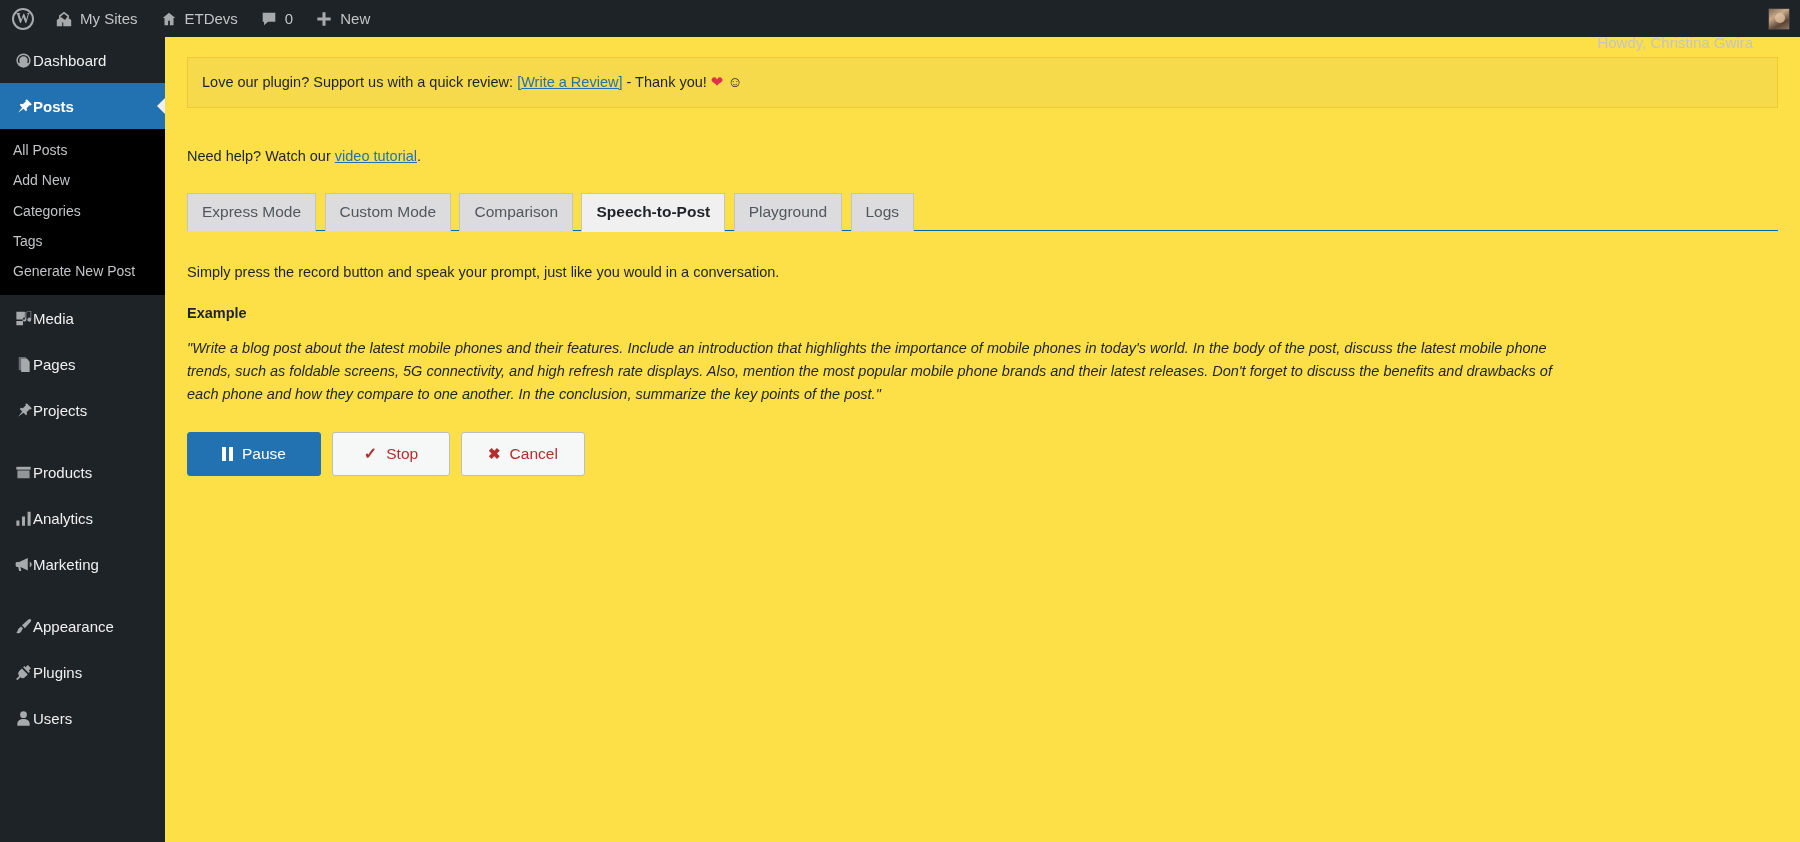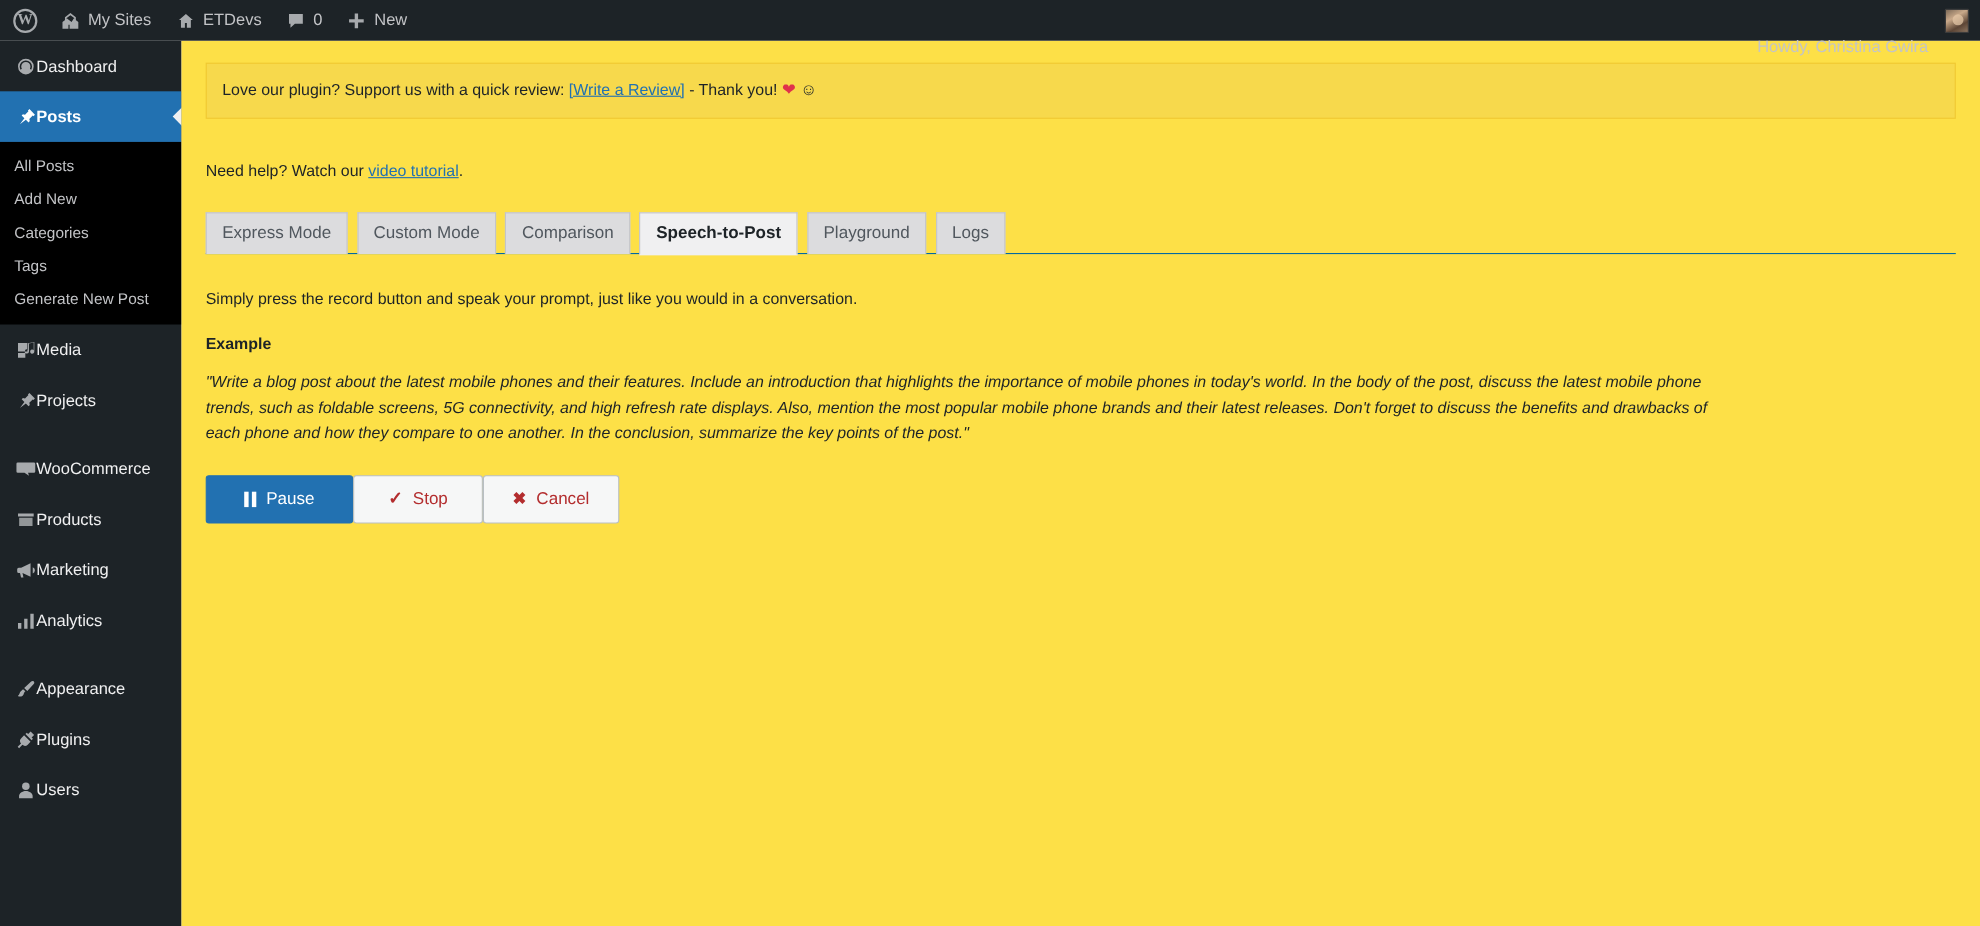--- a/index.html
+++ b/index.html
@@ -180,20 +180,21 @@
     font-size: 14.5px;
     font-style: italic;
     color: #1d2327;
     line-height: 1.6;
     max-width: 1380px;
   }
 
   .btn-row {
     margin: 25px 0 0 0;
     display: flex;
+    gap: 11px;
     align-items: stretch;
   }
   .btn {
     display: inline-flex;
     align-items: center;
     justify-content: center;
     gap: 9px;
     min-height: 44px;
     padding: 0 26px;
     font-size: 15.5px;
@@ -304,68 +305,69 @@
 
   <div class="menu-top">
     <span class="mt-icon">
       <svg width="19" height="19" viewBox="0 0 20 20">
           <path d="M2.5 3h9v8h-9zM13 8.2V3.4l4.5-.9v7.3a2 2 0 1 0 .6 1.4V2l-6 1.2v6.2a2 2 0 1 0 .9 1.7zM2.5 12.5h7v4.5h-7z"></path>
         </svg>
     </span>
     <span class="mt-label">Media</span>
   </div>
 
+  <div class="menu-top">
+    <span class="mt-icon">
+      <svg width="19" height="19" viewBox="0 0 20 20">
+          <path d="M5 2h7l3 3v11H5z" opacity=".55"></path>
+          <path d="M7.5 4h6l3 3v11h-9z"></path>
+        </svg>
+    </span>
+    <span class="mt-label">Pages</span>
+  </div>
 
 
   <div class="menu-top">
     <span class="mt-icon">
       <svg width="19" height="19" viewBox="0 0 20 20">
           <path d="M13.4 2.3 11.9 3.8l.6.6-3.3 3.3-2-.5L6 8.4l2.6 2.6-4.3 5.7 5.7-4.3 2.6 2.6 1.2-1.2-.5-2 3.3-3.3.6.6 1.5-1.5z"></path>
         </svg>
     </span>
     <span class="mt-label">Projects</span>
   </div>
 
   <div class="menu-sep"></div>
 
-  <div class="menu-top">
-    <span class="mt-icon">
-      <svg width="19" height="19" viewBox="0 0 20 20">
-          <path d="M2.3 3.6h15.4a1.3 1.3 0 0 1 1.3 1.3v7.3a1.3 1.3 0 0 1-1.3 1.3h-5.6l.9 2.9-4.3-2.9H2.3A1.3 1.3 0 0 1 1 12.2V4.9a1.3 1.3 0 0 1 1.3-1.3z"></path>
-        </svg>
-    </span>
-    <span class="mt-label">WooCommerce</span>
-  </div>
 
   <div class="menu-top">
     <span class="mt-icon">
       <svg width="19" height="19" viewBox="0 0 20 20">
           <path d="M2.5 4h15v3h-15z"></path>
           <path d="M3.6 8h12.8v8H3.6zm2.3 2.4h8.2v1.5H5.9z" opacity=".85"></path>
         </svg>
     </span>
     <span class="mt-label">Products</span>
   </div>
 
   <div class="menu-top">
     <span class="mt-icon">
       <svg width="19" height="19" viewBox="0 0 20 20">
+          <path d="M2.5 12h3.2v5.5H2.5zM8.4 8h3.2v9.5H8.4zM14.3 3h3.2v14.5h-3.2z"></path>
+        </svg>
+    </span>
+    <span class="mt-label">Analytics</span>
+  </div>
+
+  <div class="menu-top">
+    <span class="mt-icon">
+      <svg width="19" height="19" viewBox="0 0 20 20">
           <path d="M14.5 3.2 5.5 7.4H3.2a1.5 1.5 0 0 0-1.5 1.5v2.2a1.5 1.5 0 0 0 1.5 1.5h1.2l1 4.2h2.3l-.9-4.2 7.7 3.6zM16.6 7a3.2 3.2 0 0 1 0 6z"></path>
         </svg>
     </span>
     <span class="mt-label">Marketing</span>
-  </div>
-
-  <div class="menu-top">
-    <span class="mt-icon">
-      <svg width="19" height="19" viewBox="0 0 20 20">
-          <path d="M2.5 12h3.2v5.5H2.5zM8.4 8h3.2v9.5H8.4zM14.3 3h3.2v14.5h-3.2z"></path>
-        </svg>
-    </span>
-    <span class="mt-label">Analytics</span>
   </div>
 
   <div class="menu-sep"></div>
 
   <div class="menu-top">
     <span class="mt-icon">
       <svg width="19" height="19" viewBox="0 0 20 20">
           <path d="M17.6 2.6c-.7-.7-1.7-.6-2.5.1L8.4 8.8l3 3 6.1-6.7c.7-.8.8-1.8.1-2.5zM7.3 10 5 12.2c-.9.9-1 2.2-1.6 3.2-.4.6-1.2 1.2-1.2 1.2s1.5.9 3.2.4c1.3-.4 2-1.2 2.4-2 .5-.9.5-1.7 1.2-2.4l.6-.6z"></path>
         </svg>
     </span>

